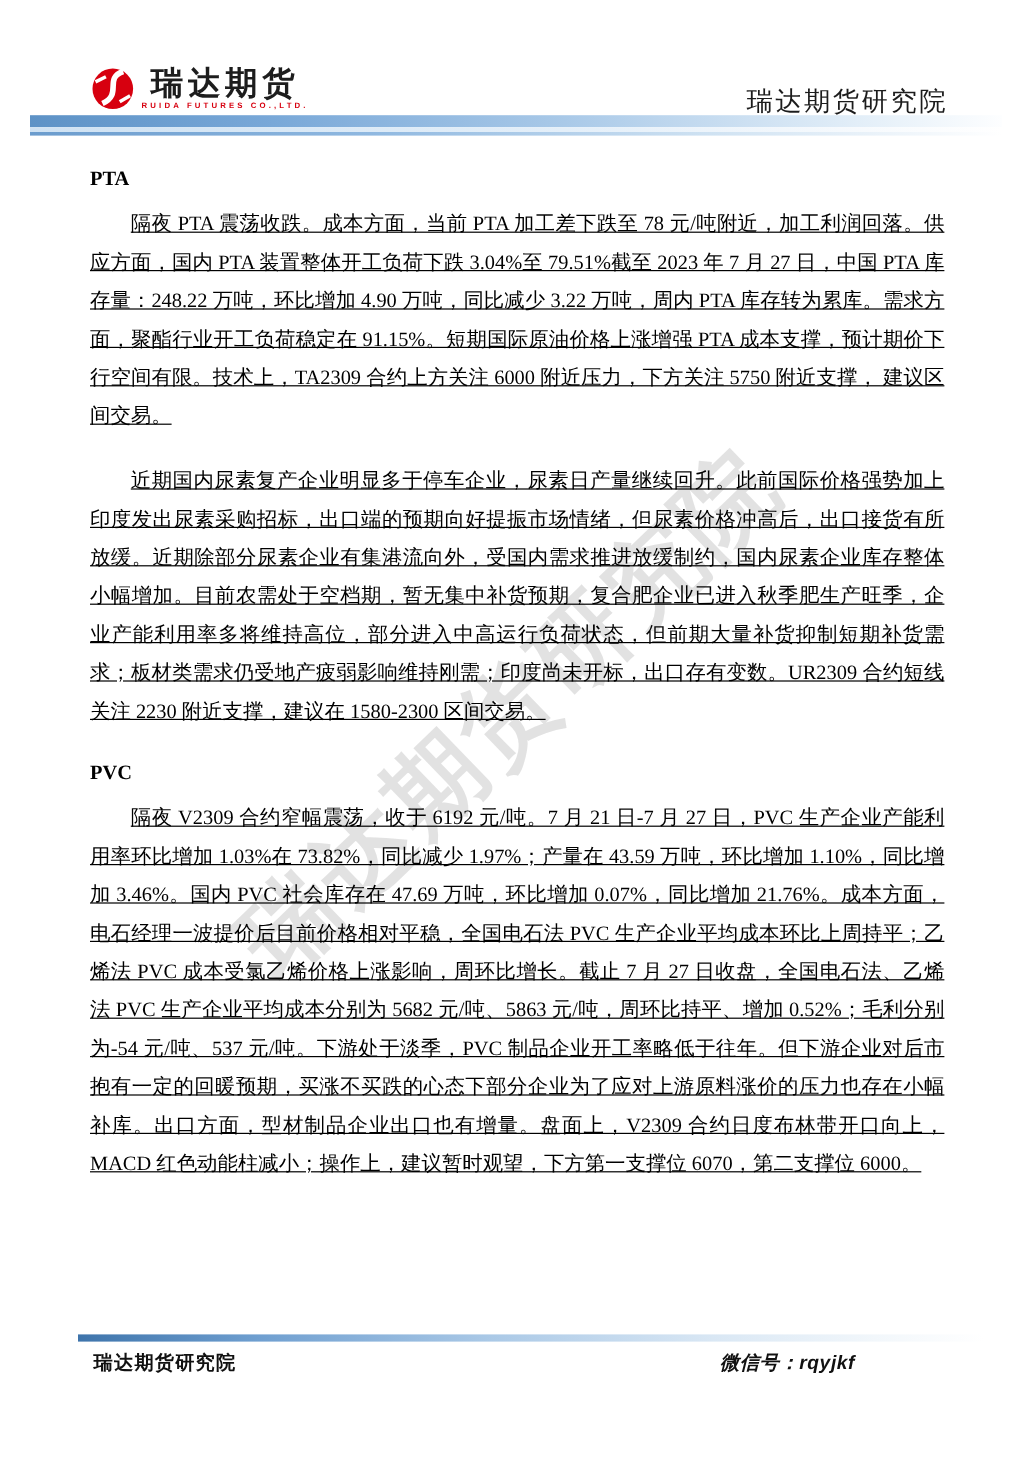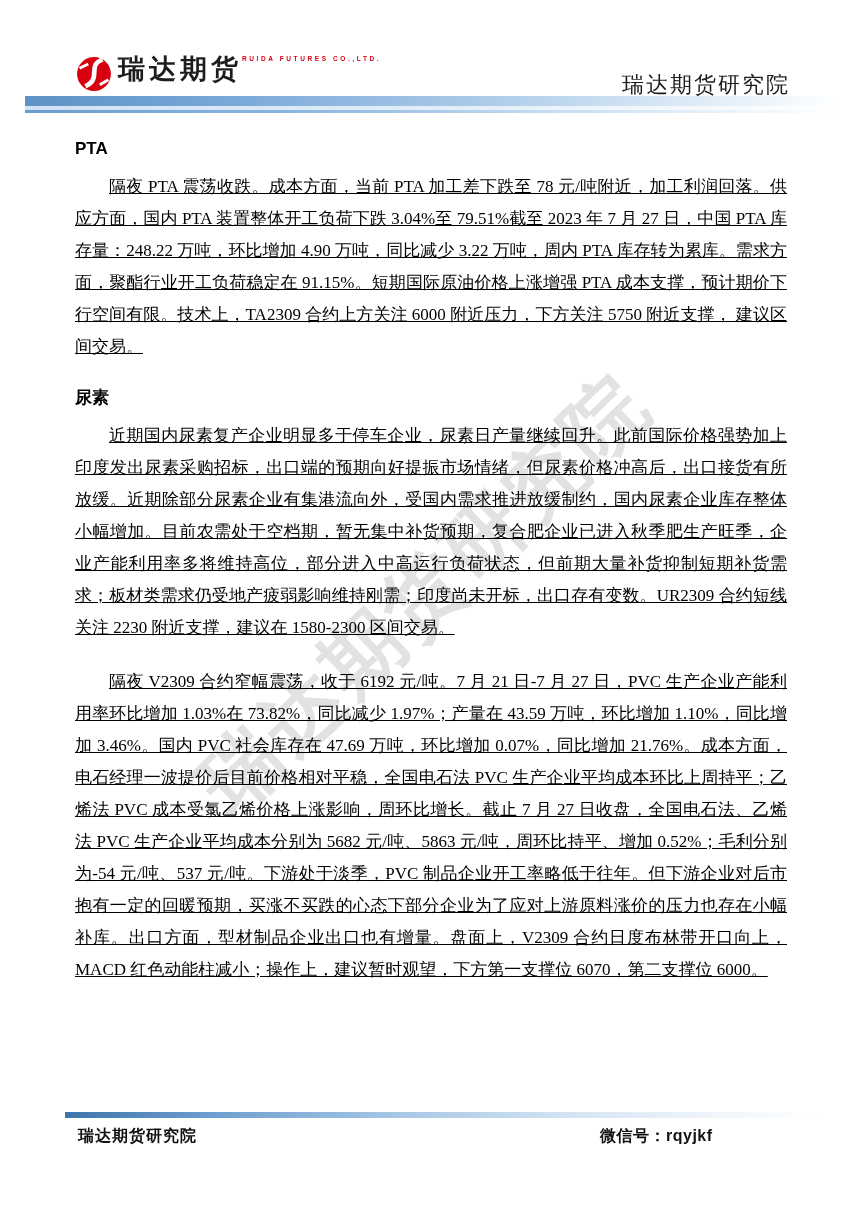--- a/index.html
+++ b/index.html
@@ -3,21 +3,21 @@
 <meta charset="utf-8">
 <style>
   html,body{margin:0;padding:0;}
   body{
     width:860px;height:1217px;position:relative;background:#ffffff;overflow:hidden;
     font-family:"Liberation Serif","DejaVu Serif",serif;color:#000;
   }
   
   .logo{position:absolute;left:76px;top:54px;display:flex;align-items:flex-start;}
   .logo-icon{width:36px;height:36px;margin-right:6px;margin-top:2px;}
-  .logo-texts{display:flex;}
+  .logo-texts{display:flex;flex-direction:column;align-items:center;}
   .brand-cn{
     font-family:"Liberation Sans","DejaVu Sans",sans-serif;
     font-size:27px;font-weight:bold;letter-spacing:4px;color:#1d1d1d;line-height:30px;
   }
   .brand-en{
     font-family:"Liberation Sans","DejaVu Sans",sans-serif;
     font-size:6.5px;font-weight:bold;letter-spacing:2.6px;color:#d7000f;margin-top:1px;
   }
   .header-title{
     position:absolute;right:70px;top:70px;
@@ -42,39 +42,39 @@
     transform:translate(-50%,-50%) rotate(-44deg);
     font-size:80px;font-weight:bold;letter-spacing:4px;white-space:nowrap;
     color:#bcbcbc;opacity:0.42;pointer-events:none;z-index:1;
   }
   
   .content{
     position:absolute;left:75px;top:136px;width:712px;z-index:2;
   }
   .section h2{
     font-size:17px;font-weight:bold;margin:0 0 9px 0;line-height:26px;
-    font-family:Liberation Sans, sans-serif;
+    font-family:Liberation Serif, serif;
   }
   .section p{
     font-size:17px;line-height:32px;margin:0 0 22px 0;
     text-align:justify;text-justify:inter-ideograph;text-indent:2em;text-decoration:underline;
   }
   
   .footer-rule{
     position:absolute;left:65px;right:40px;top:1112px;height:6px;
     background:linear-gradient(90deg,#3e74ab 0%,#6f9fd0 20%,#a9c8e6 45%,#d9e7f4 70%,#f2f7fb 88%,#ffffff 100%);
   }
   .footer-row{
     position:absolute;left:0;top:1126px;width:860px;height:26px;
     font-family:"Liberation Sans","DejaVu Sans",sans-serif;
     font-size:16px;font-weight:bold;color:#111;
   }
   .footer-org{position:absolute;left:78px;top:0;letter-spacing:1px;}
   .footer-hotline{position:absolute;left:343px;top:0;letter-spacing:0.5px;}
-  .footer-wechat{position:absolute;left:600px;top:0;letter-spacing:0.5px;}
+  .footer-wechat{position:absolute;left:600px;top:0;letter-spacing:0.5px;font-style:italic;}
 </style>
 </head>
 <body>
 
 <div class="logo">
   <span class="logo-icon">
     <svg viewBox="0 0 100 100" width="36" height="36">
       <circle cx="50" cy="50" r="47" fill="#d7000f"></circle>
       <path d="M74 10 C28 26 74 62 26 84" stroke="#ffffff" stroke-width="13" fill="none"></path>
       <path d="M10 34 L34 22" stroke="#ffffff" stroke-width="8" fill="none"></path>
@@ -96,25 +96,25 @@
 <div class="watermark">瑞达期货研究院</div>
 
 <div class="content">
 
   <div class="section">
     <h2>PTA</h2>
     <p>隔夜 PTA 震荡收跌。成本方面，当前 PTA 加工差下跌至 78 元/吨附近，加工利润回落。供应方面，国内 PTA 装置整体开工负荷下跌 3.04%至 79.51%截至 2023 年 7 月 27 日，中国 PTA 库存量：248.22 万吨，环比增加 4.90 万吨，同比减少 3.22 万吨，周内 PTA 库存转为累库。需求方面，聚酯行业开工负荷稳定在 91.15%。短期国际原油价格上涨增强 PTA 成本支撑，预计期价下行空间有限。技术上，TA2309 合约上方关注 6000 附近压力，下方关注 5750 附近支撑， 建议区间交易。</p>
   </div>
 
   <div class="section">
-    <h2>尿素</h2>
     <p>近期国内尿素复产企业明显多于停车企业，尿素日产量继续回升。此前国际价格强势加上印度发出尿素采购招标，出口端的预期向好提振市场情绪，但尿素价格冲高后，出口接货有所放缓。近期除部分尿素企业有集港流向外，受国内需求推进放缓制约，国内尿素企业库存整体小幅增加。目前农需处于空档期，暂无集中补货预期，复合肥企业已进入秋季肥生产旺季，企业产能利用率多将维持高位，部分进入中高运行负荷状态，但前期大量补货抑制短期补货需求；板材类需求仍受地产疲弱影响维持刚需；印度尚未开标，出口存有变数。UR2309 合约短线关注 2230 附近支撑，建议在 1580-2300 区间交易。</p>
   </div>
 
   <div class="section">
+    <h2>PVC</h2>
     <p>隔夜 V2309 合约窄幅震荡，收于 6192 元/吨。7 月 21 日-7 月 27 日，PVC 生产企业产能利用率环比增加 1.03%在 73.82%，同比减少 1.97%；产量在 43.59 万吨，环比增加 1.10%，同比增加 3.46%。国内 PVC 社会库存在 47.69 万吨，环比增加 0.07%，同比增加 21.76%。成本方面，电石经理一波提价后目前价格相对平稳，全国电石法 PVC 生产企业平均成本环比上周持平；乙烯法 PVC 成本受氯乙烯价格上涨影响，周环比增长。截止 7 月 27 日收盘，全国电石法、乙烯法 PVC 生产企业平均成本分别为 5682 元/吨、5863 元/吨，周环比持平、增加 0.52%；毛利分别为-54 元/吨、537 元/吨。下游处于淡季，PVC 制品企业开工率略低于往年。但下游企业对后市抱有一定的回暖预期，买涨不买跌的心态下部分企业为了应对上游原料涨价的压力也存在小幅补库。出口方面，型材制品企业出口也有增量。盘面上，V2309 合约日度布林带开口向上，MACD 红色动能柱减小；操作上，建议暂时观望，下方第一支撑位 6070，第二支撑位 6000。</p>
   </div>
 
 </div>
 
 <div class="footer-rule"></div>
 <div class="footer-row">
   <span class="footer-org">瑞达期货研究院</span>
   <span class="footer-wechat">微信号：rqyjkf</span>
 </div>

